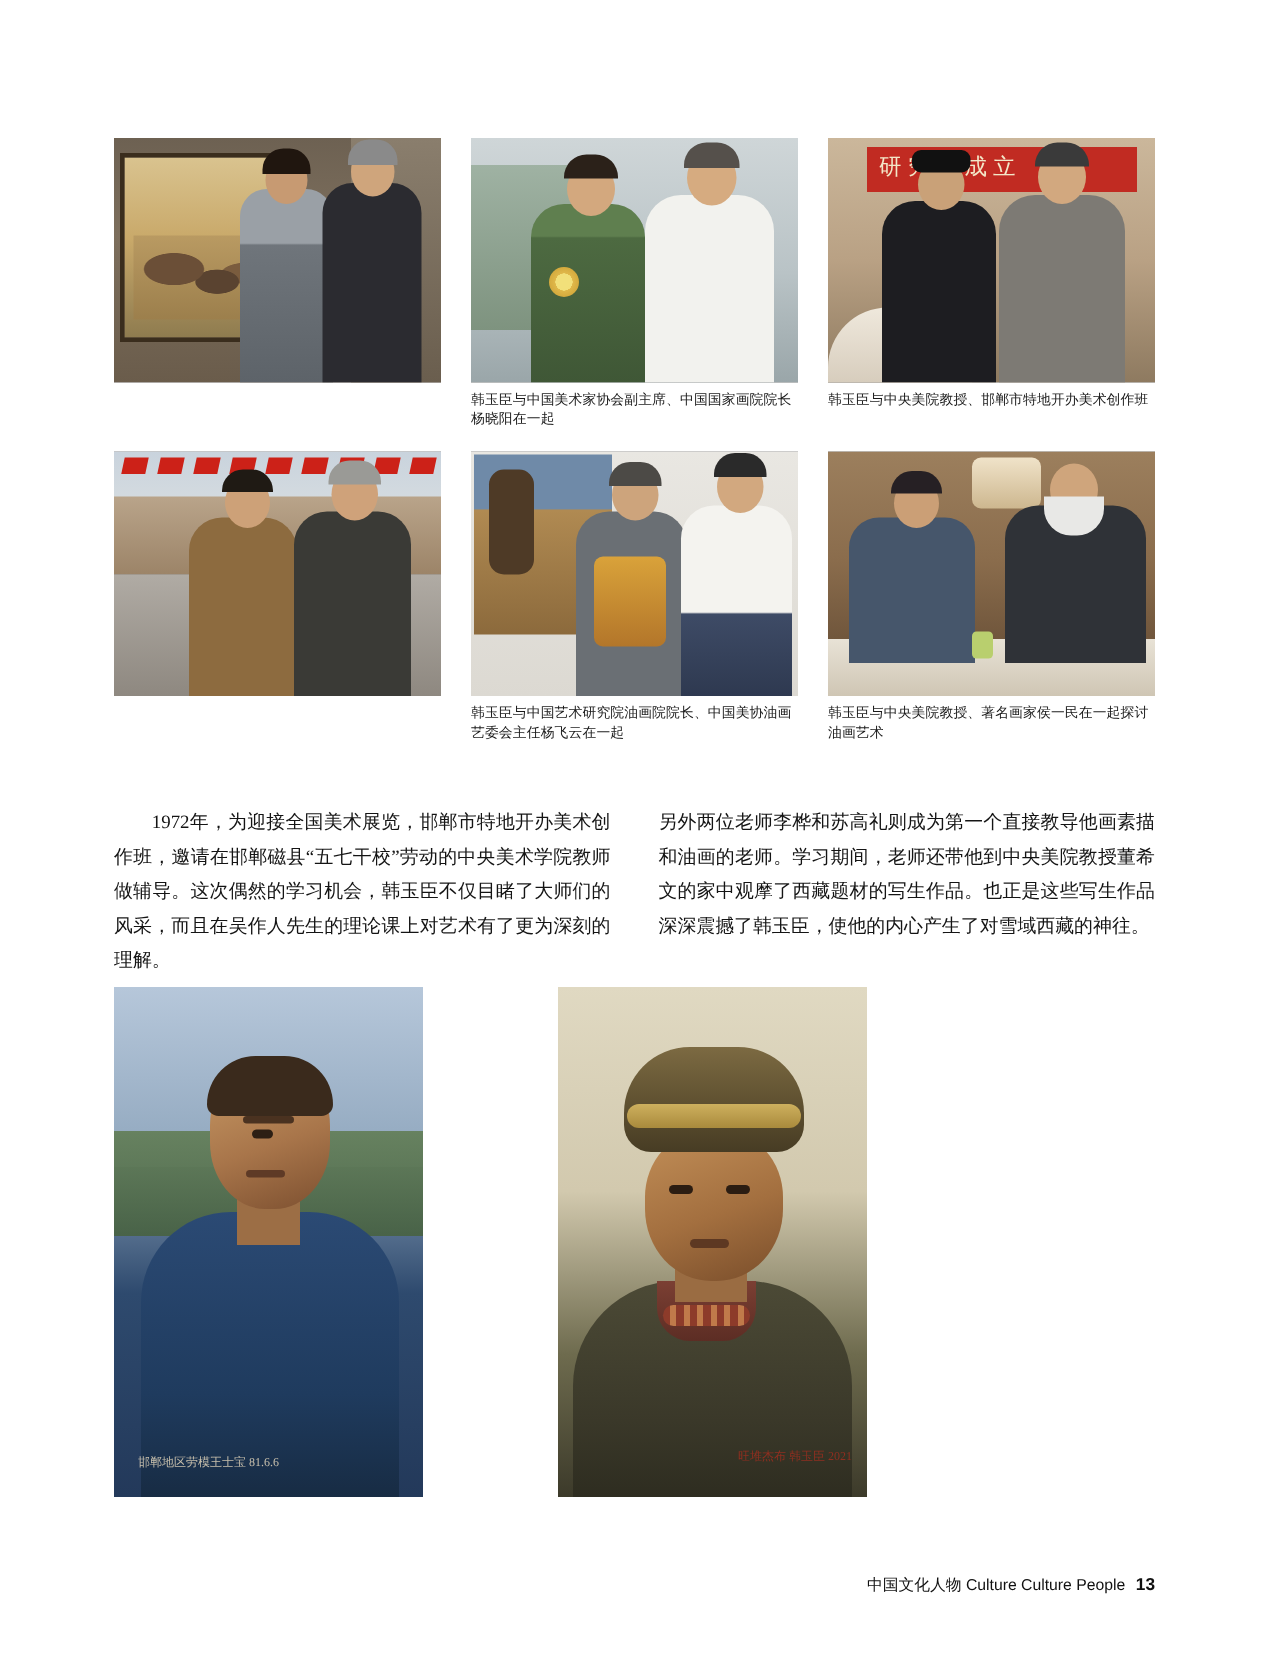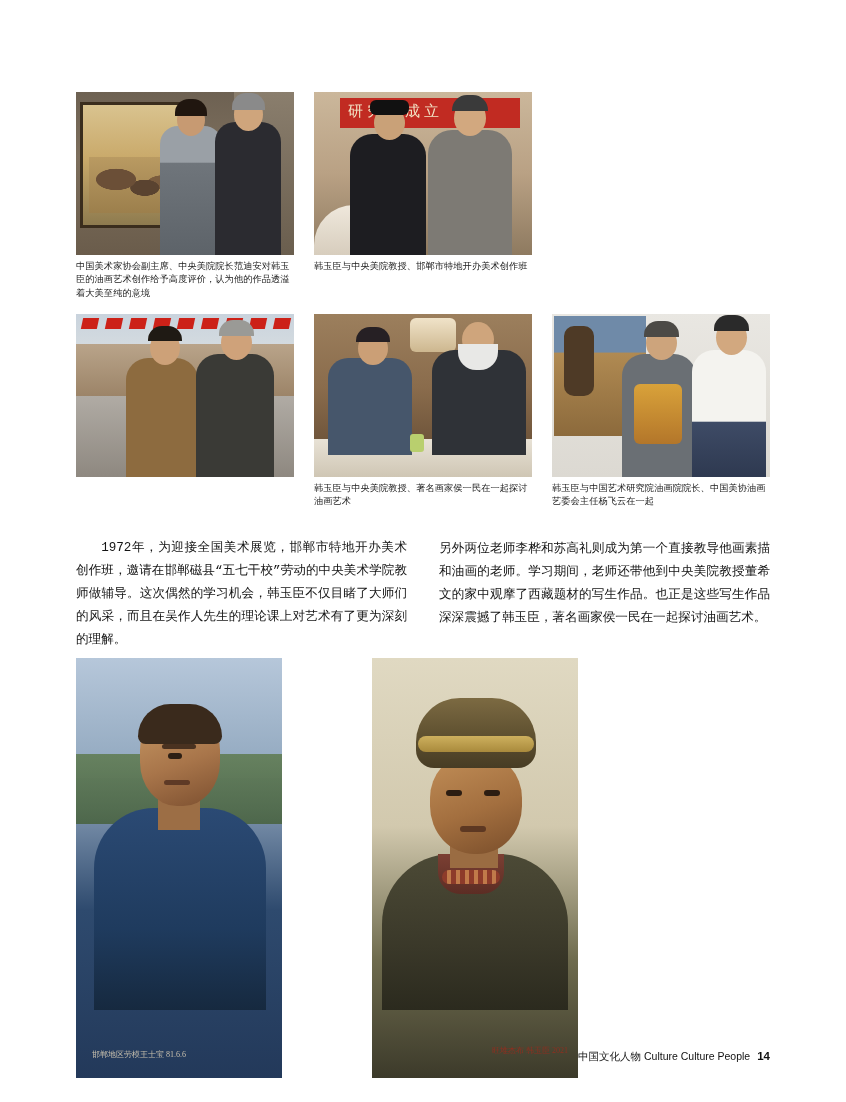--- a/index.html
+++ b/index.html
@@ -160,35 +160,35 @@
   }
   .col {
     width: 331px;
     font-family: "Liberation Serif", serif;
     font-size: 12.6px;
     line-height: 1.82;
     color: #141414;
     text-align: justify;
   }
   .col p { margin: 0; }
-  .indent { text-indent: 2em; font-family: Liberation Mono, monospace; }
+  .indent { text-indent: 2em; }
 
   
   .paintings {
     position: absolute;
     left: 76px;
     top: 658px;
     width: 694px;
     display: flex;
     gap: 90px;
   }
   .painting-cell { width: 206px; }
   .painting-frame {
     width: 206px;
-    height: 420px;
+    height: 340px;
     position: relative;
     overflow: hidden;
   }
   .painting-caption {
     font-size: 9.4px;
     color: #1a1a1a;
     margin-top: 7px;
     letter-spacing: .2px;
   }
   .painting-caption .sp { display:inline-block; width:12px; }
@@ -243,23 +243,32 @@
     <div class="photo-row">
 
       <div class="photo-cell">
         <div class="photo-frame">
           <div class="ph p1-bg"></div>
           <div class="p1-wallR"></div>
           <div class="p1-painting"></div>
           <div class="p1-manA"></div>
           <div class="p1-manB"></div>
         </div>
-        <div class="photo-caption">中国美术家协会副主席、中央美院院长范迪安对韩玉臣的油画艺术创作给予高度评价，认为他的作品透溢着大美至纯的意境</div>
-      </div>
-
+      </div>
+
+      <div class="photo-cell">
+        <div class="photo-frame">
+          <div class="ph p2-bg"></div>
+          <div class="p2-panel"></div>
+          <div class="p2-manA"></div>
+          <div class="p2-flower"></div>
+          <div class="p2-manB"></div>
+        </div>
+        <div class="photo-caption">韩玉臣与中国美术家协会副主席、中国国家画院院长杨晓阳在一起</div>
+      </div>
 
       <div class="photo-cell">
         <div class="photo-frame">
           <div class="ph p3-bg"></div>
           <div class="p3-banner">
               <span>研究会成立</span>
             </div>
           <div class="p3-table"></div>
           <div class="p3-manA"></div>
           <div class="p3-manB"></div>
@@ -287,51 +296,51 @@
               <i style="left:174px"></i>
               <i style="left:198px"></i>
           </div>
           <div class="p4-manA"></div>
           <div class="p4-manB"></div>
         </div>
       </div>
 
       <div class="photo-cell">
         <div class="photo-frame">
+          <div class="ph p6-bg"></div>
+          <div class="p6-art"></div>
+          <div class="p6-manA">
+              <div class="p6-scarf"></div>
+            </div>
+          <div class="p6-manB"></div>
+        </div>
+        <div class="photo-caption">韩玉臣与中国艺术研究院油画院院长、中国美协油画艺委会主任杨飞云在一起</div>
+      </div>
+
+      <div class="photo-cell">
+        <div class="photo-frame">
           <div class="ph p5-bg"></div>
           <div class="p5-lamp"></div>
           <div class="p5-table"></div>
           <div class="p5-manA"></div>
           <div class="p5-manB"></div>
           <div class="p5-cup"></div>
         </div>
         <div class="photo-caption">韩玉臣与中央美院教授、著名画家侯一民在一起探讨油画艺术</div>
       </div>
 
-      <div class="photo-cell">
-        <div class="photo-frame">
-          <div class="ph p6-bg"></div>
-          <div class="p6-art"></div>
-          <div class="p6-manA">
-              <div class="p6-scarf"></div>
-            </div>
-          <div class="p6-manB"></div>
-        </div>
-        <div class="photo-caption">韩玉臣与中国艺术研究院油画院院长、中国美协油画艺委会主任杨飞云在一起</div>
-      </div>
-
     </div>
   </div>
 
   <div class="body-text">
     <div class="col">
       <p class="indent">1972年，为迎接全国美术展览，邯郸市特地开办美术创作班，邀请在邯郸磁县“五七干校”劳动的中央美术学院教师做辅导。这次偶然的学习机会，韩玉臣不仅目睹了大师们的风采，而且在吴作人先生的理论课上对艺术有了更为深刻的理解。</p>
     </div>
     <div class="col">
-      <p>另外两位老师李桦和苏高礼则成为第一个直接教导他画素描和油画的老师。学习期间，老师还带他到中央美院教授董希文的家中观摩了西藏题材的写生作品。也正是这些写生作品深深震撼了韩玉臣，著名画家侯一民在一起探讨油画艺术。</p>
+      <p>另外两位老师李桦和苏高礼则成为第一个直接教导他画素描和油画的老师。学习期间，老师还带他到中央美院教授董希文的家中观摩了西藏题材的写生作品。也正是这些写生作品深深震撼了韩玉臣，使他的内心产生了对雪域西藏的神往。</p>
     </div>
   </div>
 
   <div class="paintings">
 
     <div class="painting-cell">
       <div class="painting-frame">
         <div class="pa-bg"></div>
         <div class="pa-sky"></div>
         <div class="pa-green"></div>
@@ -362,16 +371,16 @@
         <div class="pb-beads"></div>
         <div class="pb-sig">旺堆杰布
 韩玉臣 2021</div>
       </div>
     </div>
 
   </div>
 
   <div class="footer">
     <span>中国文化人物 Culture Culture People</span>
-    <span class="pg">14</span>
+    <span class="pg">13</span>
   </div>
 
 </div>
 
 </body></html>

